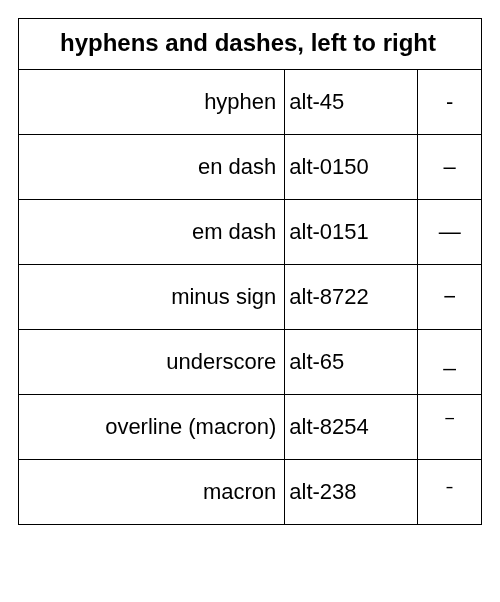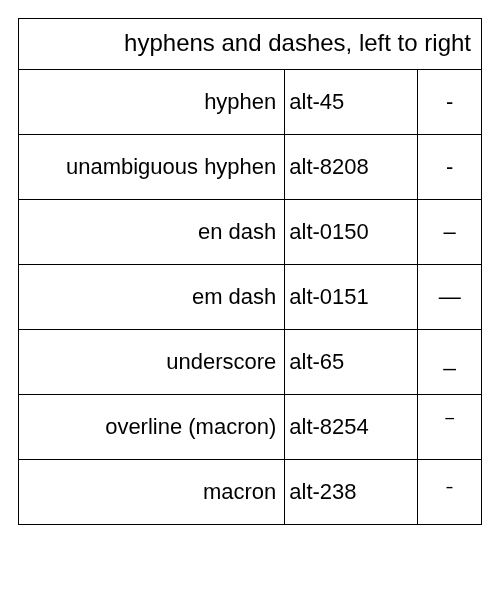--- a/index.html
+++ b/index.html
@@ -15,22 +15,22 @@
     padding: 18px 18px 18px 18px;
     box-sizing: border-box;
   }
   .table {
     width: 100%;
     border-collapse: collapse;
     table-layout: fixed;
     border: 1.5px solid #000;
   }
   .table th {
-    text-align: right;
-    font-weight: normal;
+    text-align: center;
+    font-weight: bold;
     font-size: 24px;
     padding: 10px 10px 12px 6px;
     border: 1.5px solid #000;
   }
   .table td {
     border: 1.5px solid #000;
     font-size: 22px;
     height: 48px;
     vertical-align: middle;
   }
@@ -69,33 +69,33 @@
       <th colspan="3">hyphens and dashes, left to right</th>
     </tr>
   </thead>
   <tbody>
     <tr>
       <td class="col-name">hyphen</td>
       <td class="col-alt">alt-45</td>
       <td class="col-glyph">-</td>
     </tr>
     <tr>
-      <td class="col-name">unambiguous hyphen</td>
-      <td class="col-alt">alt-8208</td>
-      <td class="col-glyph">‐</td>
-    </tr>
-    <tr>
       <td class="col-name">en dash</td>
       <td class="col-alt">alt-0150</td>
       <td class="col-glyph">–</td>
     </tr>
     <tr>
       <td class="col-name">em dash</td>
       <td class="col-alt">alt-0151</td>
       <td class="col-glyph">—</td>
+    </tr>
+    <tr>
+      <td class="col-name">minus sign</td>
+      <td class="col-alt">alt-8722</td>
+      <td class="col-glyph">−</td>
     </tr>
     <tr>
       <td class="col-name">underscore</td>
       <td class="col-alt">alt-65</td>
       <td class="col-glyph glyph-underscore">_</td>
     </tr>
     <tr>
       <td class="col-name">overline (macron)</td>
       <td class="col-alt">alt-8254</td>
       <td class="col-glyph glyph-overline">‾</td>

